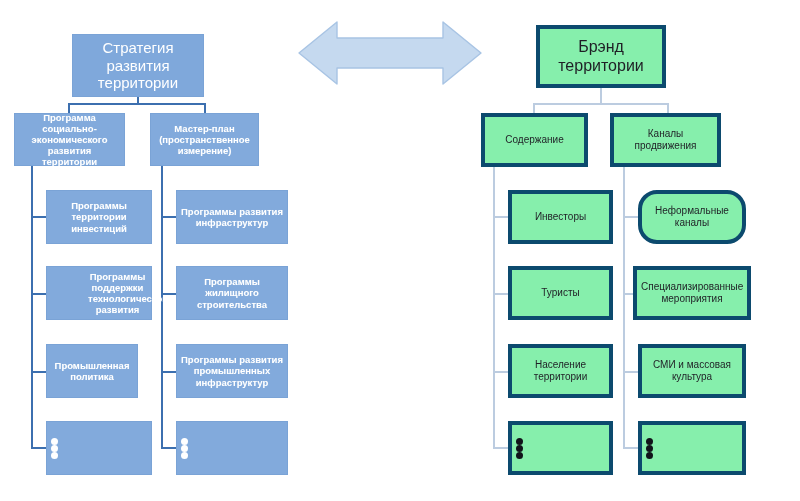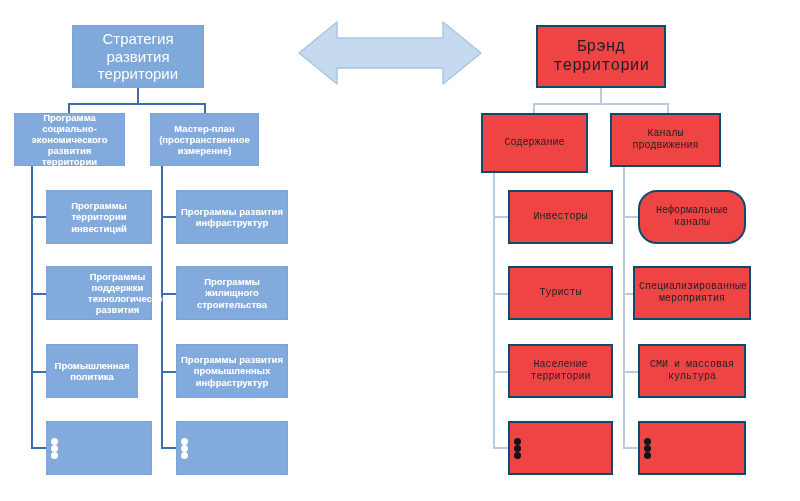--- a/index.html
+++ b/index.html
@@ -37,29 +37,29 @@
     background: #82AADC;
     border: 1px solid #7AA3D6;
     color: #ffffff;
     font-weight: bold;
     text-shadow: 0 0 1px rgba(255,255,255,0.25);
   }
   .blue.title {
     background: #7FA8DB;
     font-weight: normal;
     text-shadow: none;
+    margin-top: 9px;
   }
 
   
   .pale {
-    background: #ef4444;
-    border: 2px solid #0c4a6e;
+    background: #86efac;
+    border: 4px solid #0c4a6e;
     color: #1F1F25;
     font-weight: normal;
-    font-family: Liberation Mono, monospace;
   }
 
   
   .ln {
     position: absolute;
     z-index: 1;
   }
   .ln.dark  { background: #3C6FAF; }
   .ln.light { background: #BCCCE0; }
 
@@ -164,21 +164,21 @@
 
   <div class="node pale" style="left:536px; top:25px; width:130px; height:63px; font-size:16px;">
     <span>Брэнд территории</span>
   </div>
 
   <div class="ln light" style="left:600px; top:88px; width:2px; height:17px;"></div>
   <div class="ln light" style="left:533px; top:103px; width:136px; height:2px;"></div>
   <div class="ln light" style="left:533px; top:103px; width:2px; height:11px;"></div>
   <div class="ln light" style="left:667px; top:103px; width:2px; height:11px;"></div>
 
-  <div class="node pale" style="left:481px; top:113px; width:107px; height:60px; font-size:10px;">
+  <div class="node pale" style="left:481px; top:113px; width:107px; height:54px; font-size:10px;">
     <span>Содержание</span>
   </div>
   <div class="node pale" style="left:610px; top:113px; width:111px; height:54px; font-size:10px;">
     <span>Каналы продвижения</span>
   </div>
 
   <div class="ln light" style="left:493px; top:167px; width:2px; height:282px;"></div>
   <div class="ln light" style="left:493px; top:216px; width:16px; height:2px;"></div>
   <div class="ln light" style="left:493px; top:293px; width:16px; height:2px;"></div>
   <div class="ln light" style="left:493px; top:371px; width:16px; height:2px;"></div>

